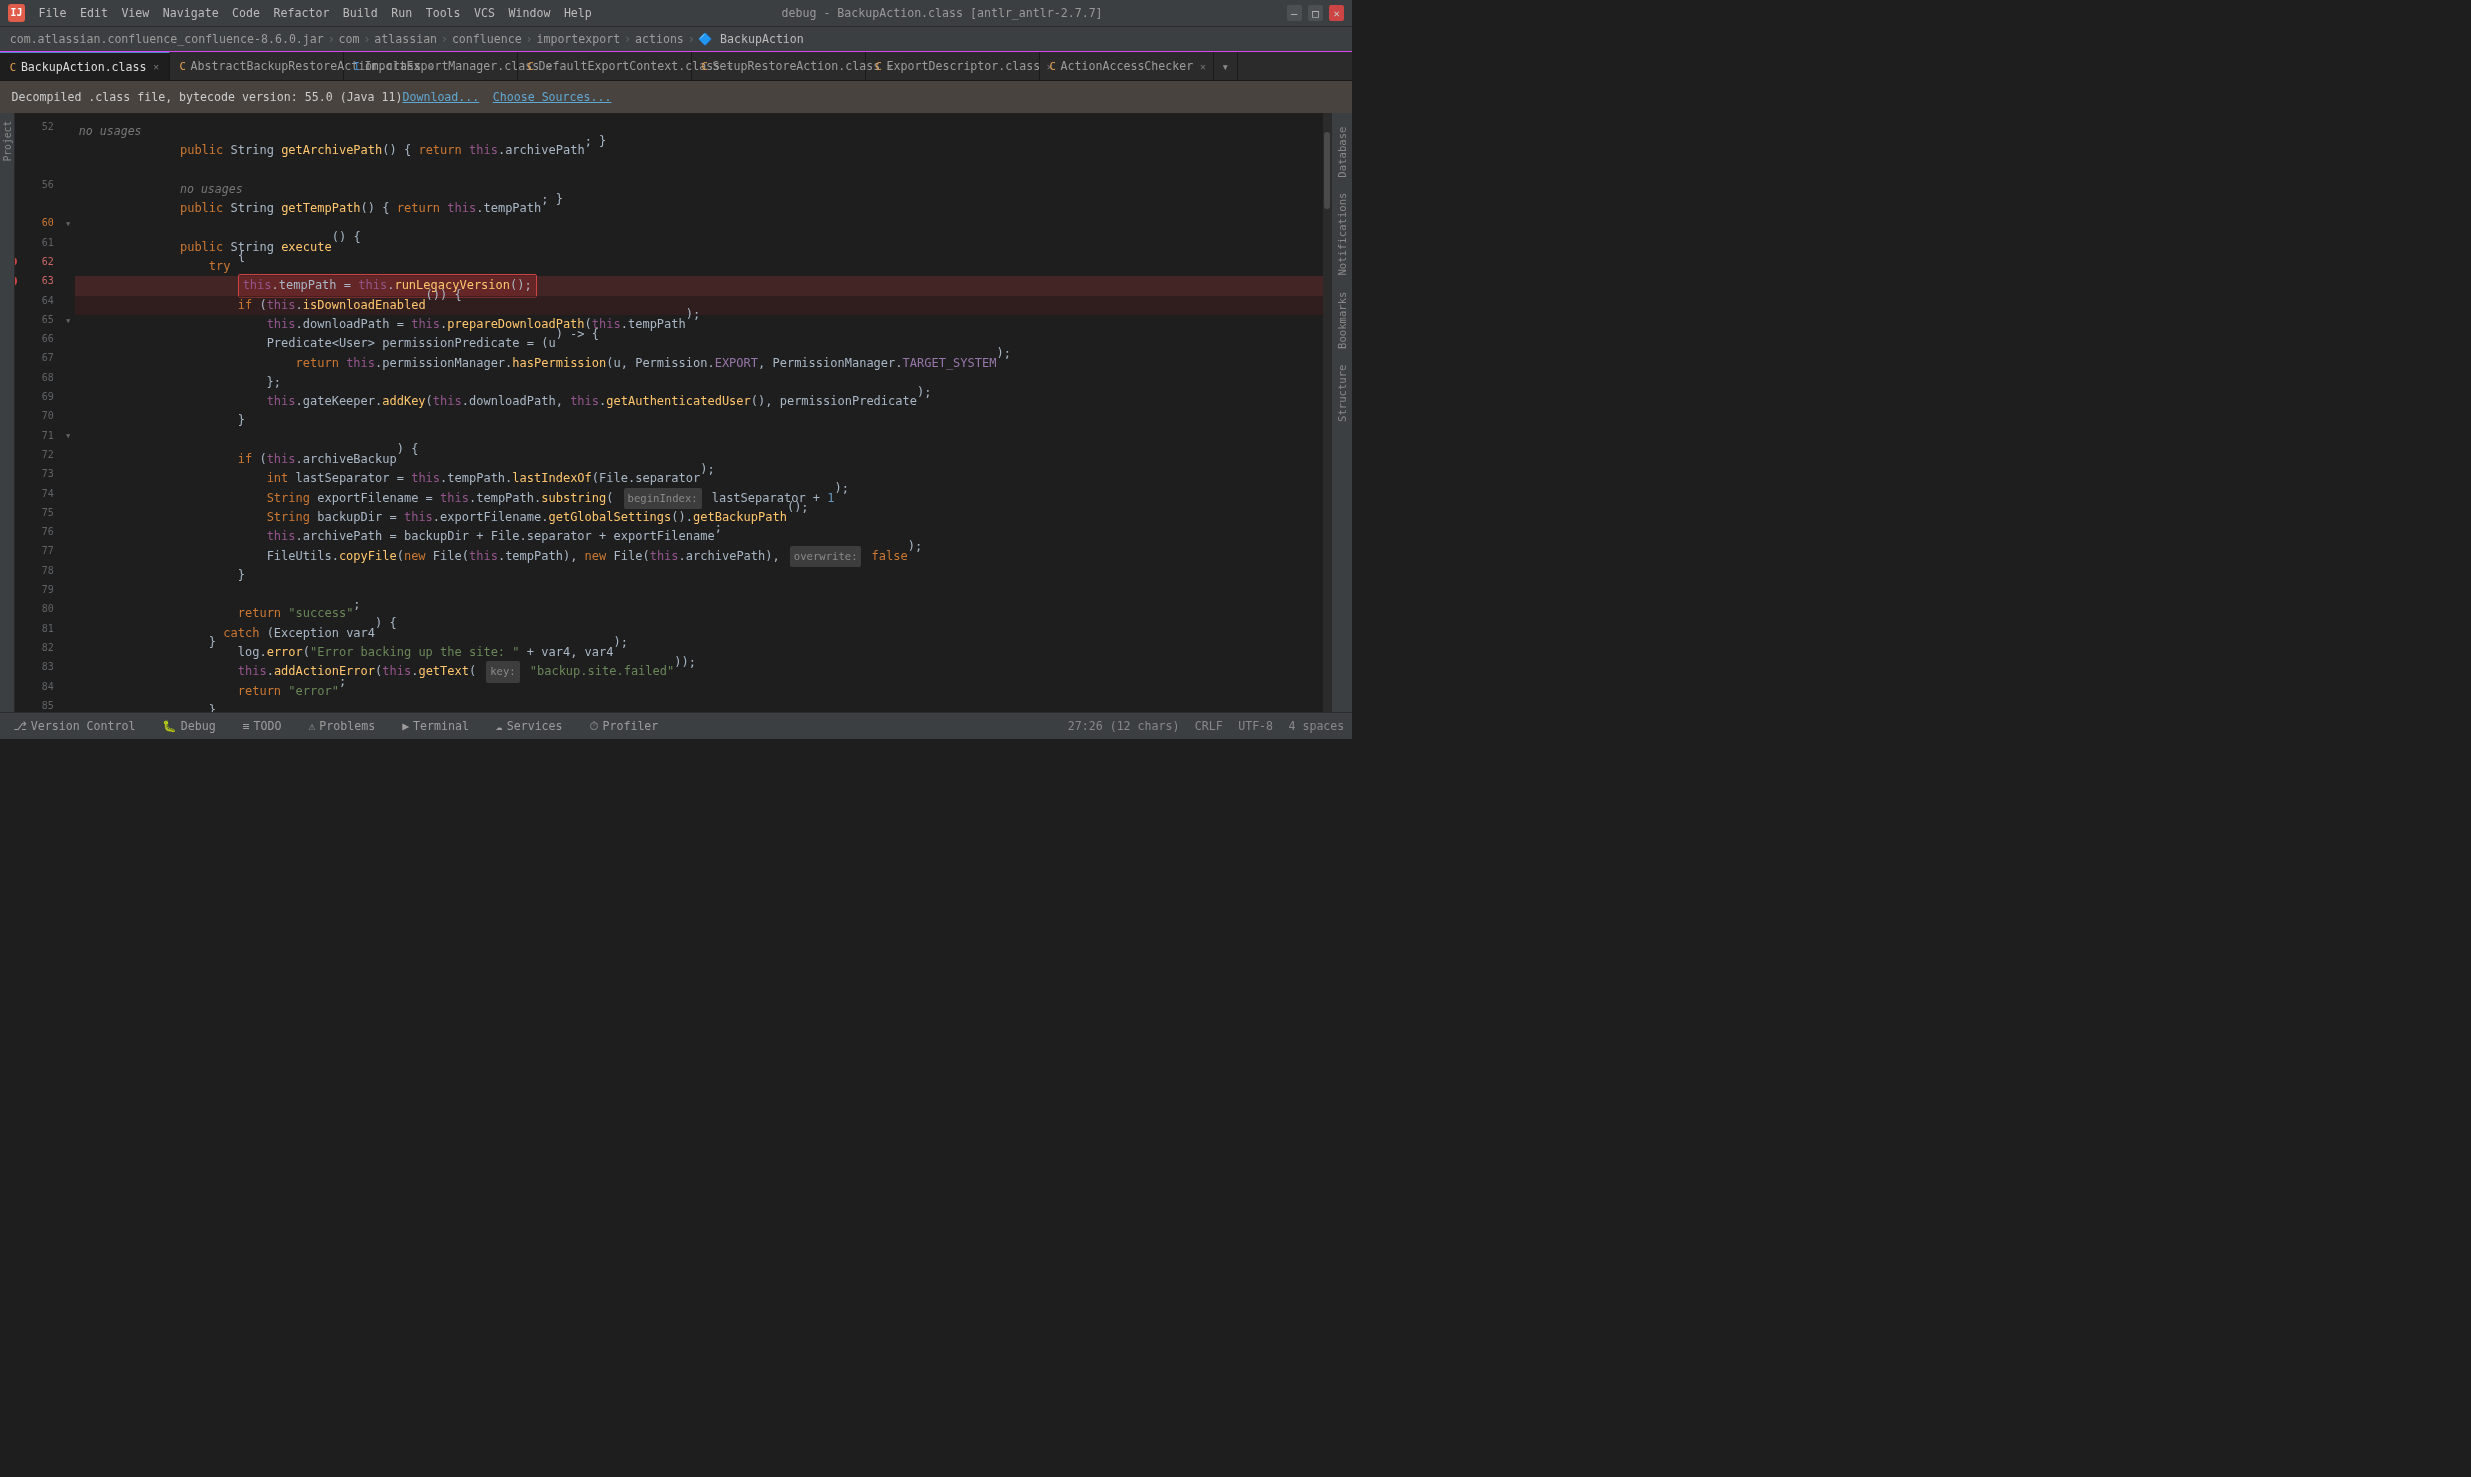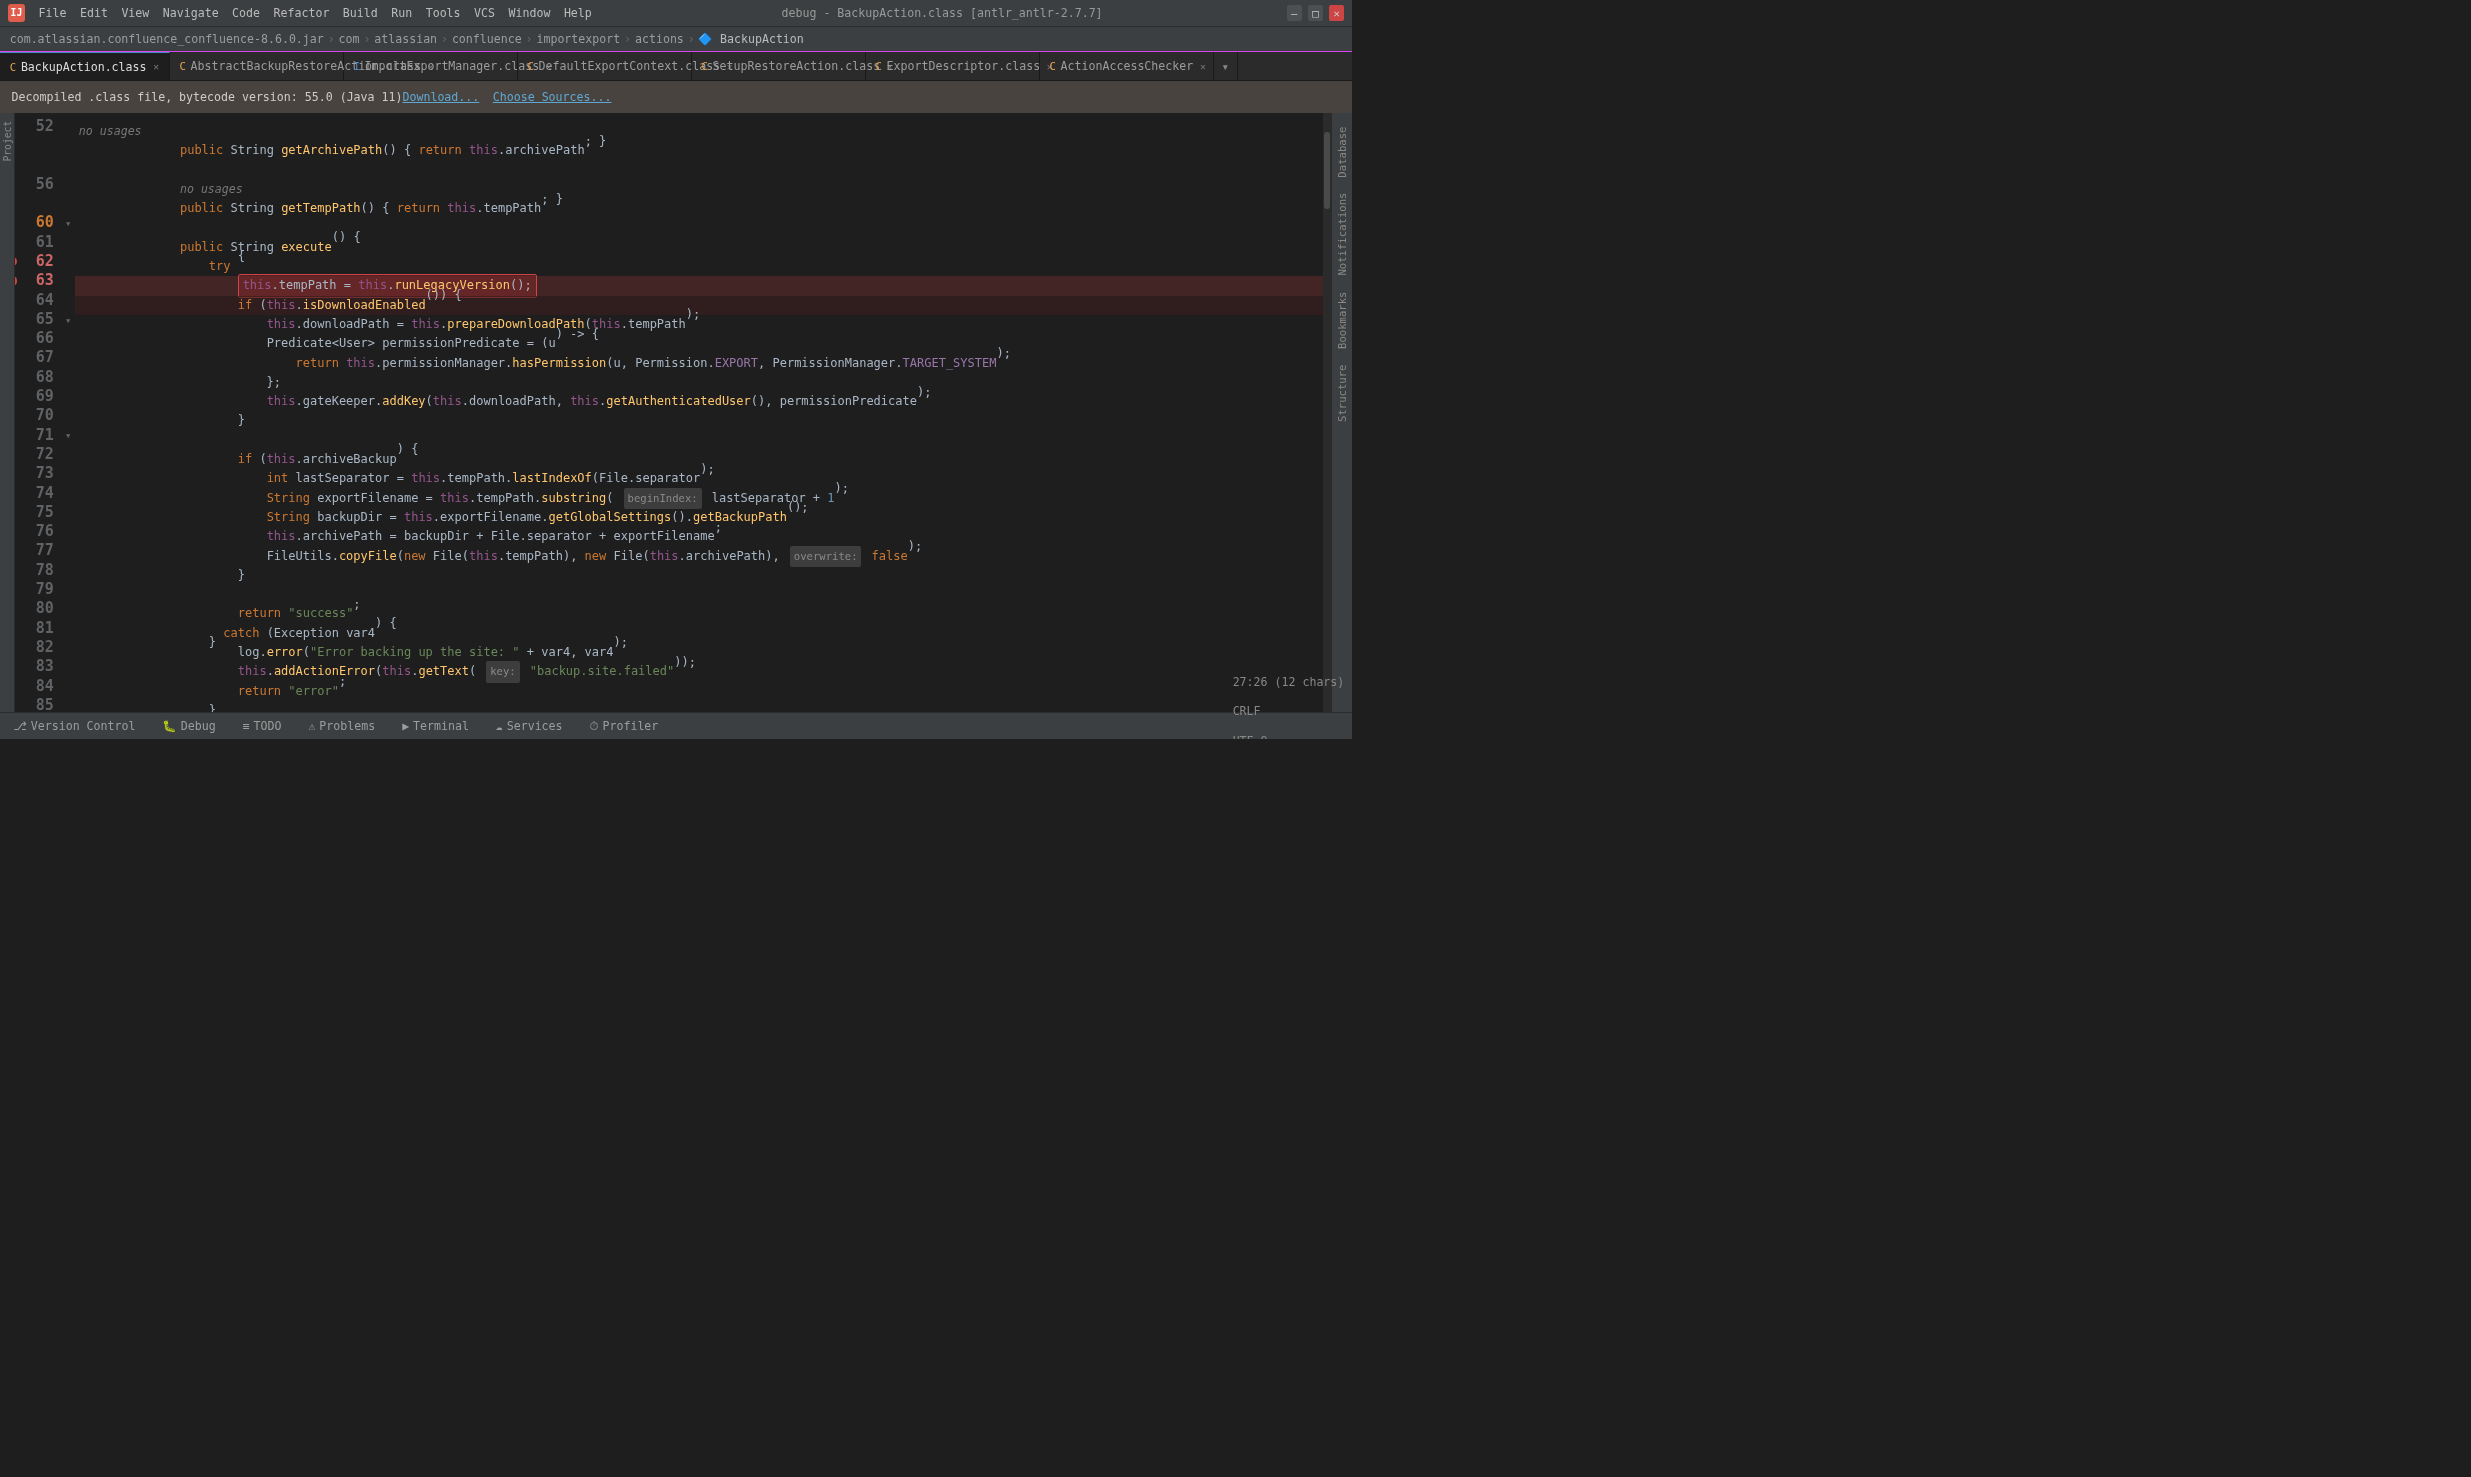--- a/index.html
+++ b/index.html
@@ -171,28 +171,27 @@
 
     
     .code-area {
       display: flex;
       height: 100%;
     }
     .line-numbers {
       width: 46px;
       background: #1e1e1e;
       color: #606366;
-      font-size: 15px;
+      font-size: 10px;
       line-height: 19.3px;
       padding: 0 7.7px 0 0;
       text-align: right;
       user-select: none;
       flex-shrink: 0;
       padding-top: 3.9px;
-      font-weight: bold;
     }
     .line-num { height: 19.3px; display: flex; align-items: center; justify-content: flex-end; position: relative; }
     .line-num.breakpoint { color: #cc6666; }
     .breakpoint-dot {
       width: 9.7px; height: 9.7px;
       background: #cc4444;
       border-radius: 50%;
       position: absolute;
       left: -7.7px;
     }
@@ -302,21 +301,20 @@
       cursor: pointer;
       color: #9c9c9c;
       padding: 1.9px 5.8px;
     }
     .bottom-status {
       margin-left: auto;
       display: flex;
       gap: 15.4px;
       color: #888;
       font-size: 11.6px;
-      flex-direction: column;
     }
 
     
     .no-usages {
       color: #777;
       font-size: 11.6px;
       font-style: italic;
     }
   </style>
 </head>

